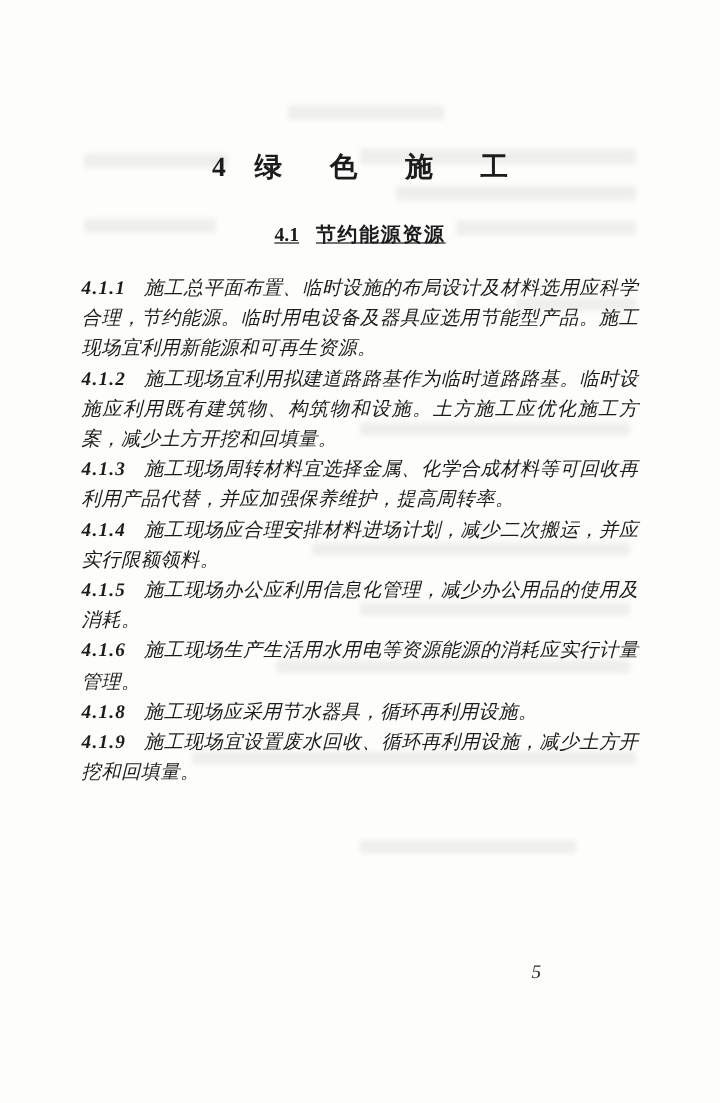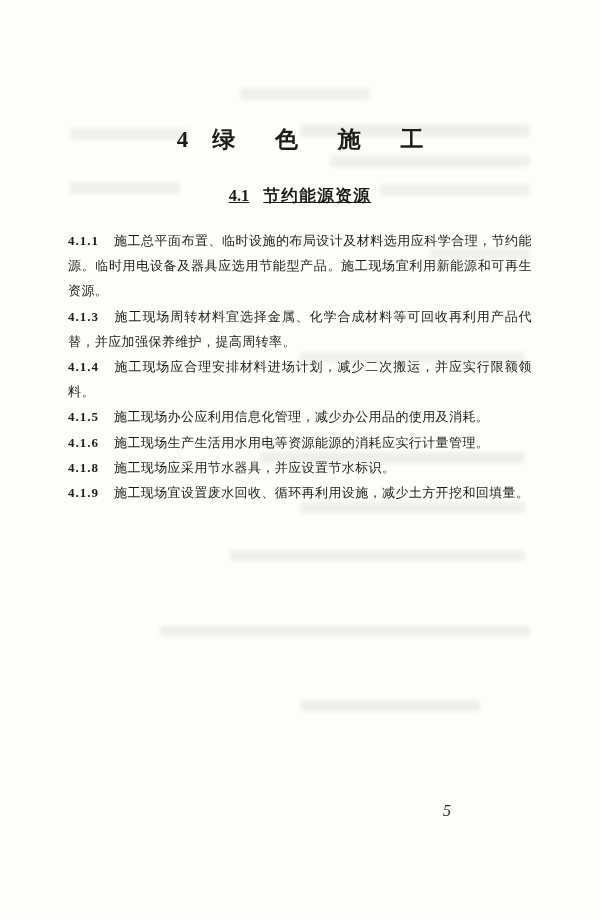--- a/index.html
+++ b/index.html
@@ -58,25 +58,26 @@
     line-height: 20px;
     white-space: nowrap;
     text-decoration: underline;
   }
   .section-heading .sec-num { margin-right: 14px; }
   .section-heading .sec-title { letter-spacing: 1.5px; }
 
   .clauses { margin-top: 22px; }
   .clause {
     margin: 0;
-    font-size: 13px;
+    font-size: 16px;
     line-height: 25.2px;
     letter-spacing: 0.4px;
     text-align: justify;
     text-justify: inter-character;
+    font-style: italic;
   }
   .clause .num {
     font-weight: bold;
     letter-spacing: 1px;
     margin-right: 15px;
     white-space: nowrap;
   }
   .page-number {
     position: absolute;
     left: 443px; top: 802px;
@@ -107,22 +108,23 @@
   <h1 class="chapter-heading">
     <span class="chap-num">4</span><span class="chap-title">绿 色 施 工</span>
   </h1>
 
   <h2 class="section-heading">
     <span class="sec-num">4.1</span><span class="sec-title">节约能源资源</span>
   </h2>
 
   <div class="clauses">
     <p class="clause"><span class="num">4.1.1</span><span>施工总平面布置、临时设施的布局设计及材料选用应科学合理，节约能源。临时用电设备及器具应选用节能型产品。施工现场宜利用新能源和可再生资源。</span></p>
+    <p class="clause"><span class="num">4.1.2</span><span>施工现场宜利用拟建道路路基作为临时道路路基。临时设施应利用既有建筑物、构筑物和设施。土方施工应优化施工方案，减少土方开挖和回填量。</span></p>
     <p class="clause"><span class="num">4.1.3</span><span>施工现场周转材料宜选择金属、化学合成材料等可回收再利用产品代替，并应加强保养维护，提高周转率。</span></p>
     <p class="clause"><span class="num">4.1.4</span><span>施工现场应合理安排材料进场计划，减少二次搬运，并应实行限额领料。</span></p>
     <p class="clause"><span class="num">4.1.5</span><span>施工现场办公应利用信息化管理，减少办公用品的使用及消耗。</span></p>
     <p class="clause"><span class="num">4.1.6</span><span>施工现场生产生活用水用电等资源能源的消耗应实行计量管理。</span></p>
-    <p class="clause"><span class="num">4.1.8</span><span>施工现场应采用节水器具，并应设置节水标识。</span></p>
+    <p class="clause"><span class="num">4.1.8</span><span>施工现场应采用节水器具，循环再利用设施。</span></p>
     <p class="clause"><span class="num">4.1.9</span><span>施工现场宜设置废水回收、循环再利用设施，减少土方开挖和回填量。</span></p>
   </div>
 </div>
 
 <div class="page-number">5</div>
 
 </body></html>

